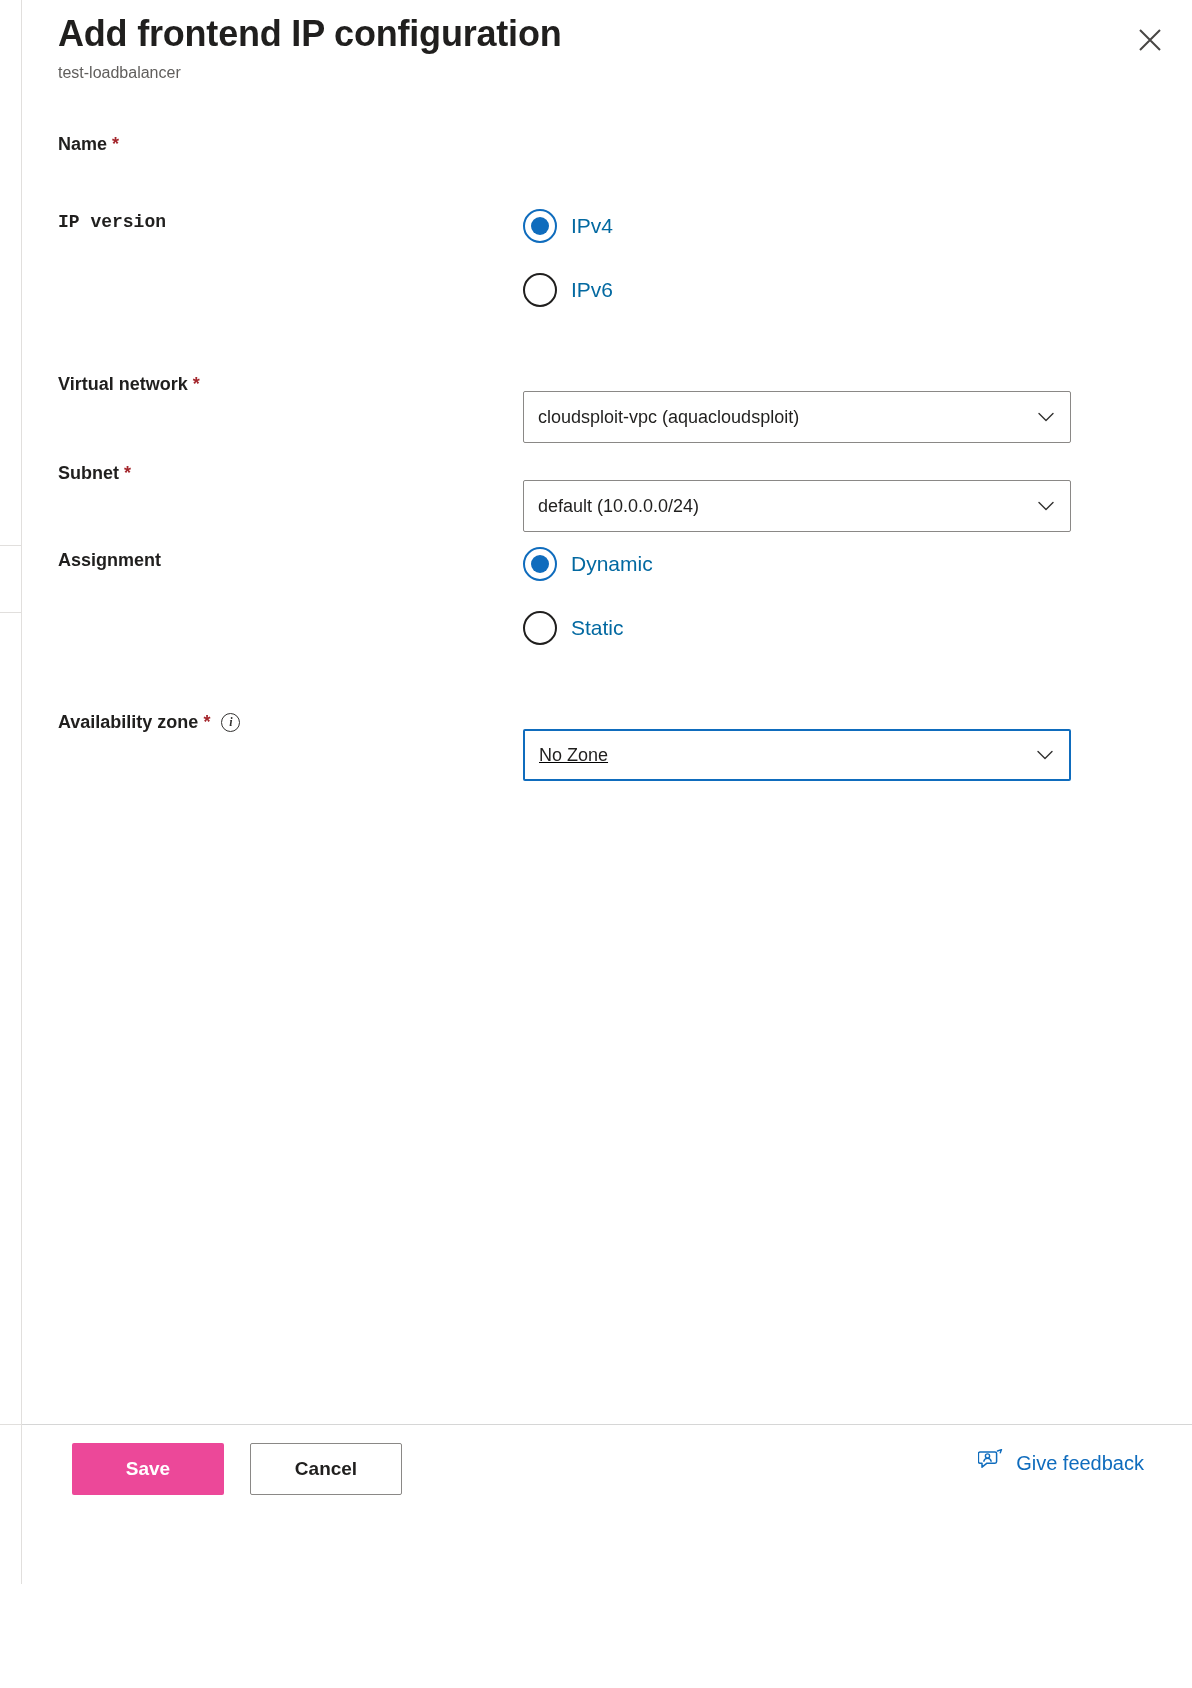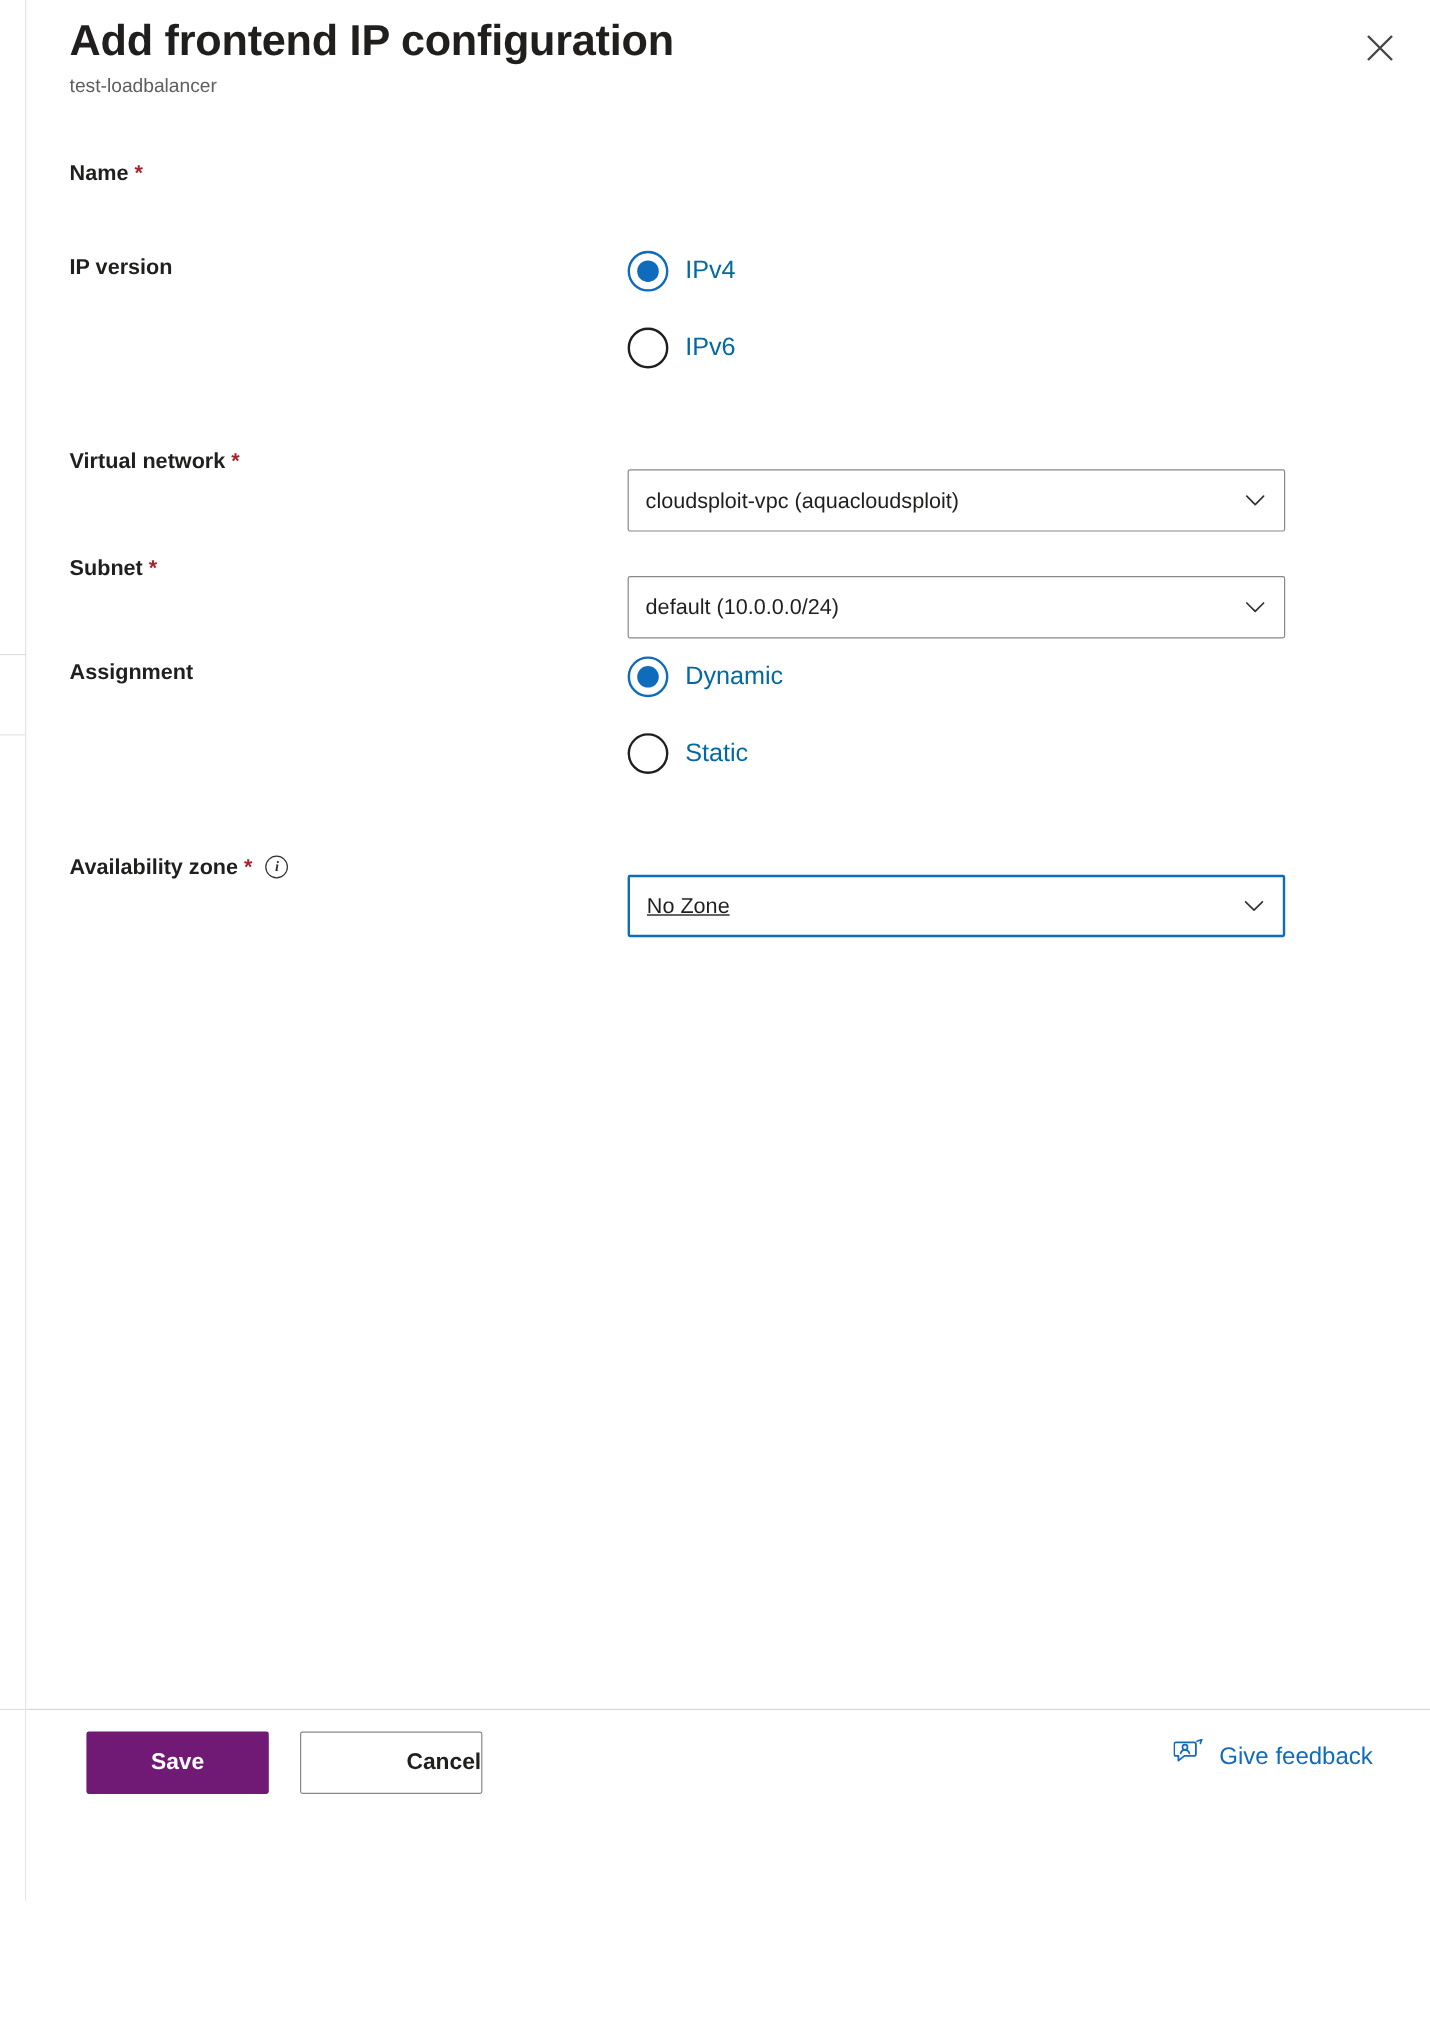--- a/index.html
+++ b/index.html
@@ -215,42 +215,41 @@
     position: absolute;
     left: 22px; top: 1425px;
     width: 1170px;
     height: 159px;
     background: #ffffff;
   }
   .btn-save {
     position: absolute;
     left: 50px; top: 18px;
     width: 152px; height: 52px;
-    background: #701a75;
+    background: #ec4899;
     color: #ffffff;
     border: none;
     font-family: "Liberation Sans", sans-serif;
     font-size: 19px;
     font-weight: 600;
     cursor: pointer;
     border-radius: 2px;
   }
   .btn-cancel {
     position: absolute;
     left: 228px; top: 18px;
     width: 152px; height: 52px;
     background: #ffffff;
     color: #201f1e;
     border: 1px solid #8a8886;
     font-family: "Liberation Sans", sans-serif;
     font-size: 19px;
     font-weight: 600;
     cursor: pointer;
     border-radius: 2px;
-    text-align: right;
   }
   .feedback {
     position: absolute;
     right: 48px; top: 24px;
     display: flex;
     align-items: center;
     gap: 12px;
     cursor: pointer;
   }
   .feedback-label {
@@ -296,21 +295,21 @@
     <div class="form">
 
       <div class="row" style="min-height:80px;">
         <div class="label-col" style="height:52px;">
           <span>Name</span>
           <span class="req">*</span>
         </div>
       </div>
 
       <div class="row" style="min-height:160px;">
-        <div class="label-col" style="height:48px;">
+        <div class="label-col" style="height:48px;font-family:Liberation Mono, monospace;">
           <span>IP version</span>
         </div>
         <div class="control-col radio-group">
           <div class="radio-item">
             <span class="radio-mark on"></span>
             <span class="radio-label">IPv4</span>
           </div>
           <div class="radio-item" style="margin-top:16px;">
             <span class="radio-mark"></span>
             <span class="radio-label">IPv6</span>

